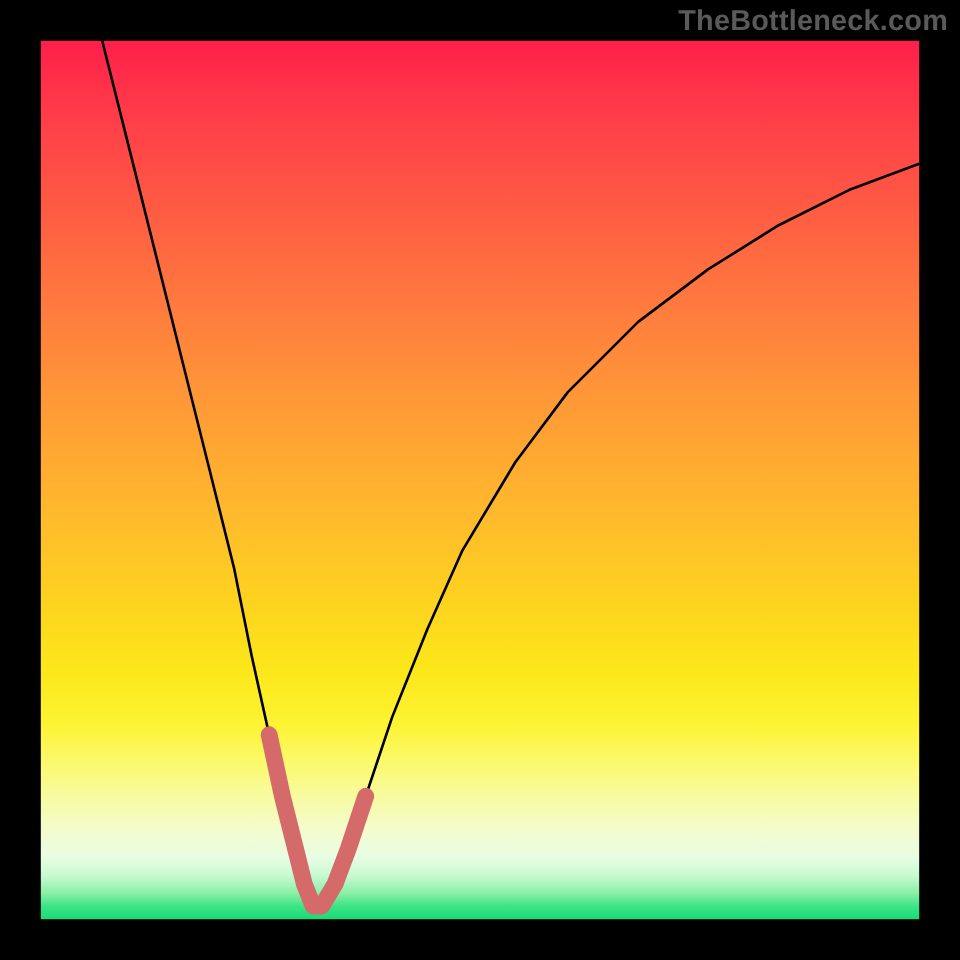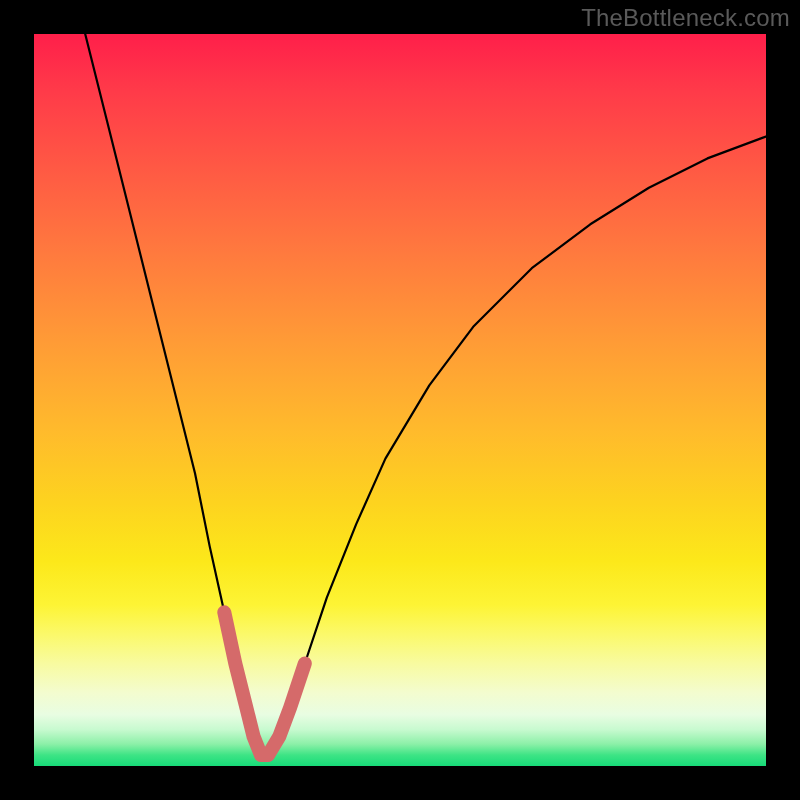--- a/index.html
+++ b/index.html
@@ -16,21 +16,21 @@
     width: 800px;
     height: 800px;
     background: #000;
   }
   .watermark {
     position: absolute;
     top: 4px;
     right: 10px;
     color: #5a5a5a;
     font-size: 24px;
-    font-weight: 400;
+    font-weight: 700;
     letter-spacing: 0.2px;
     z-index: 5;
   }
   .plot {
     position: absolute;
     left: 34px;
     top: 34px;
     width: 732px;
     height: 732px;
     

